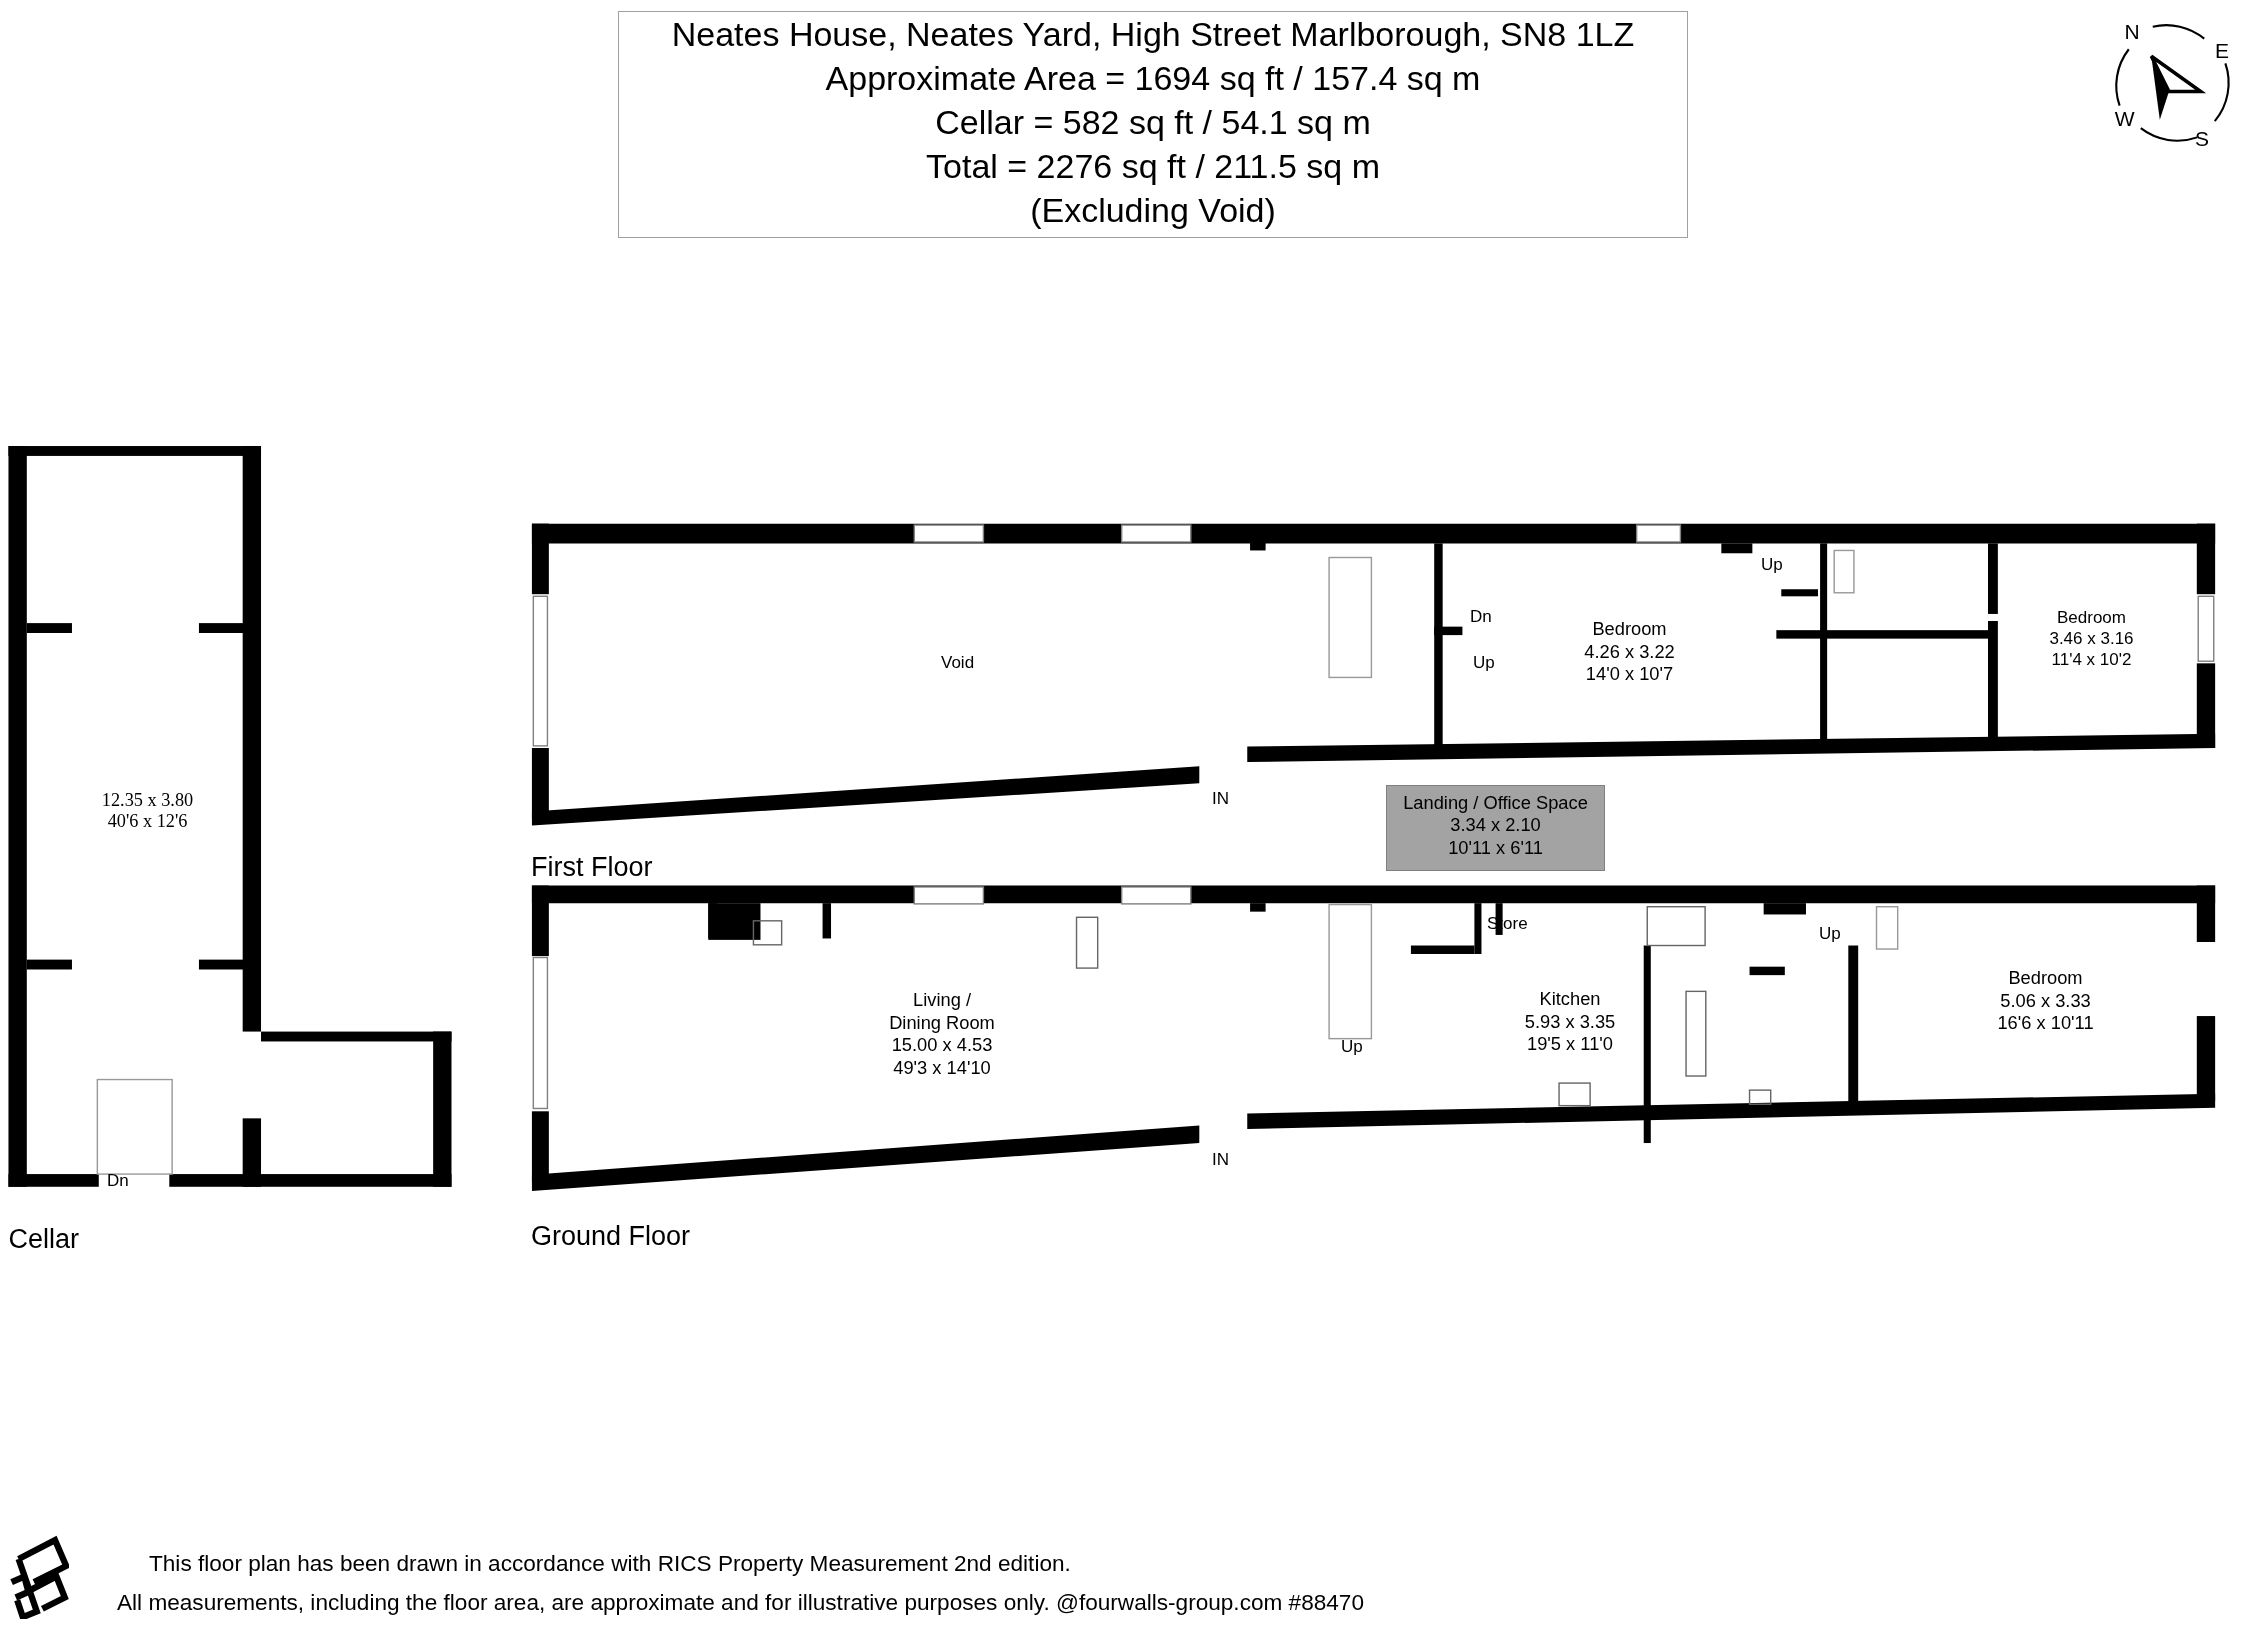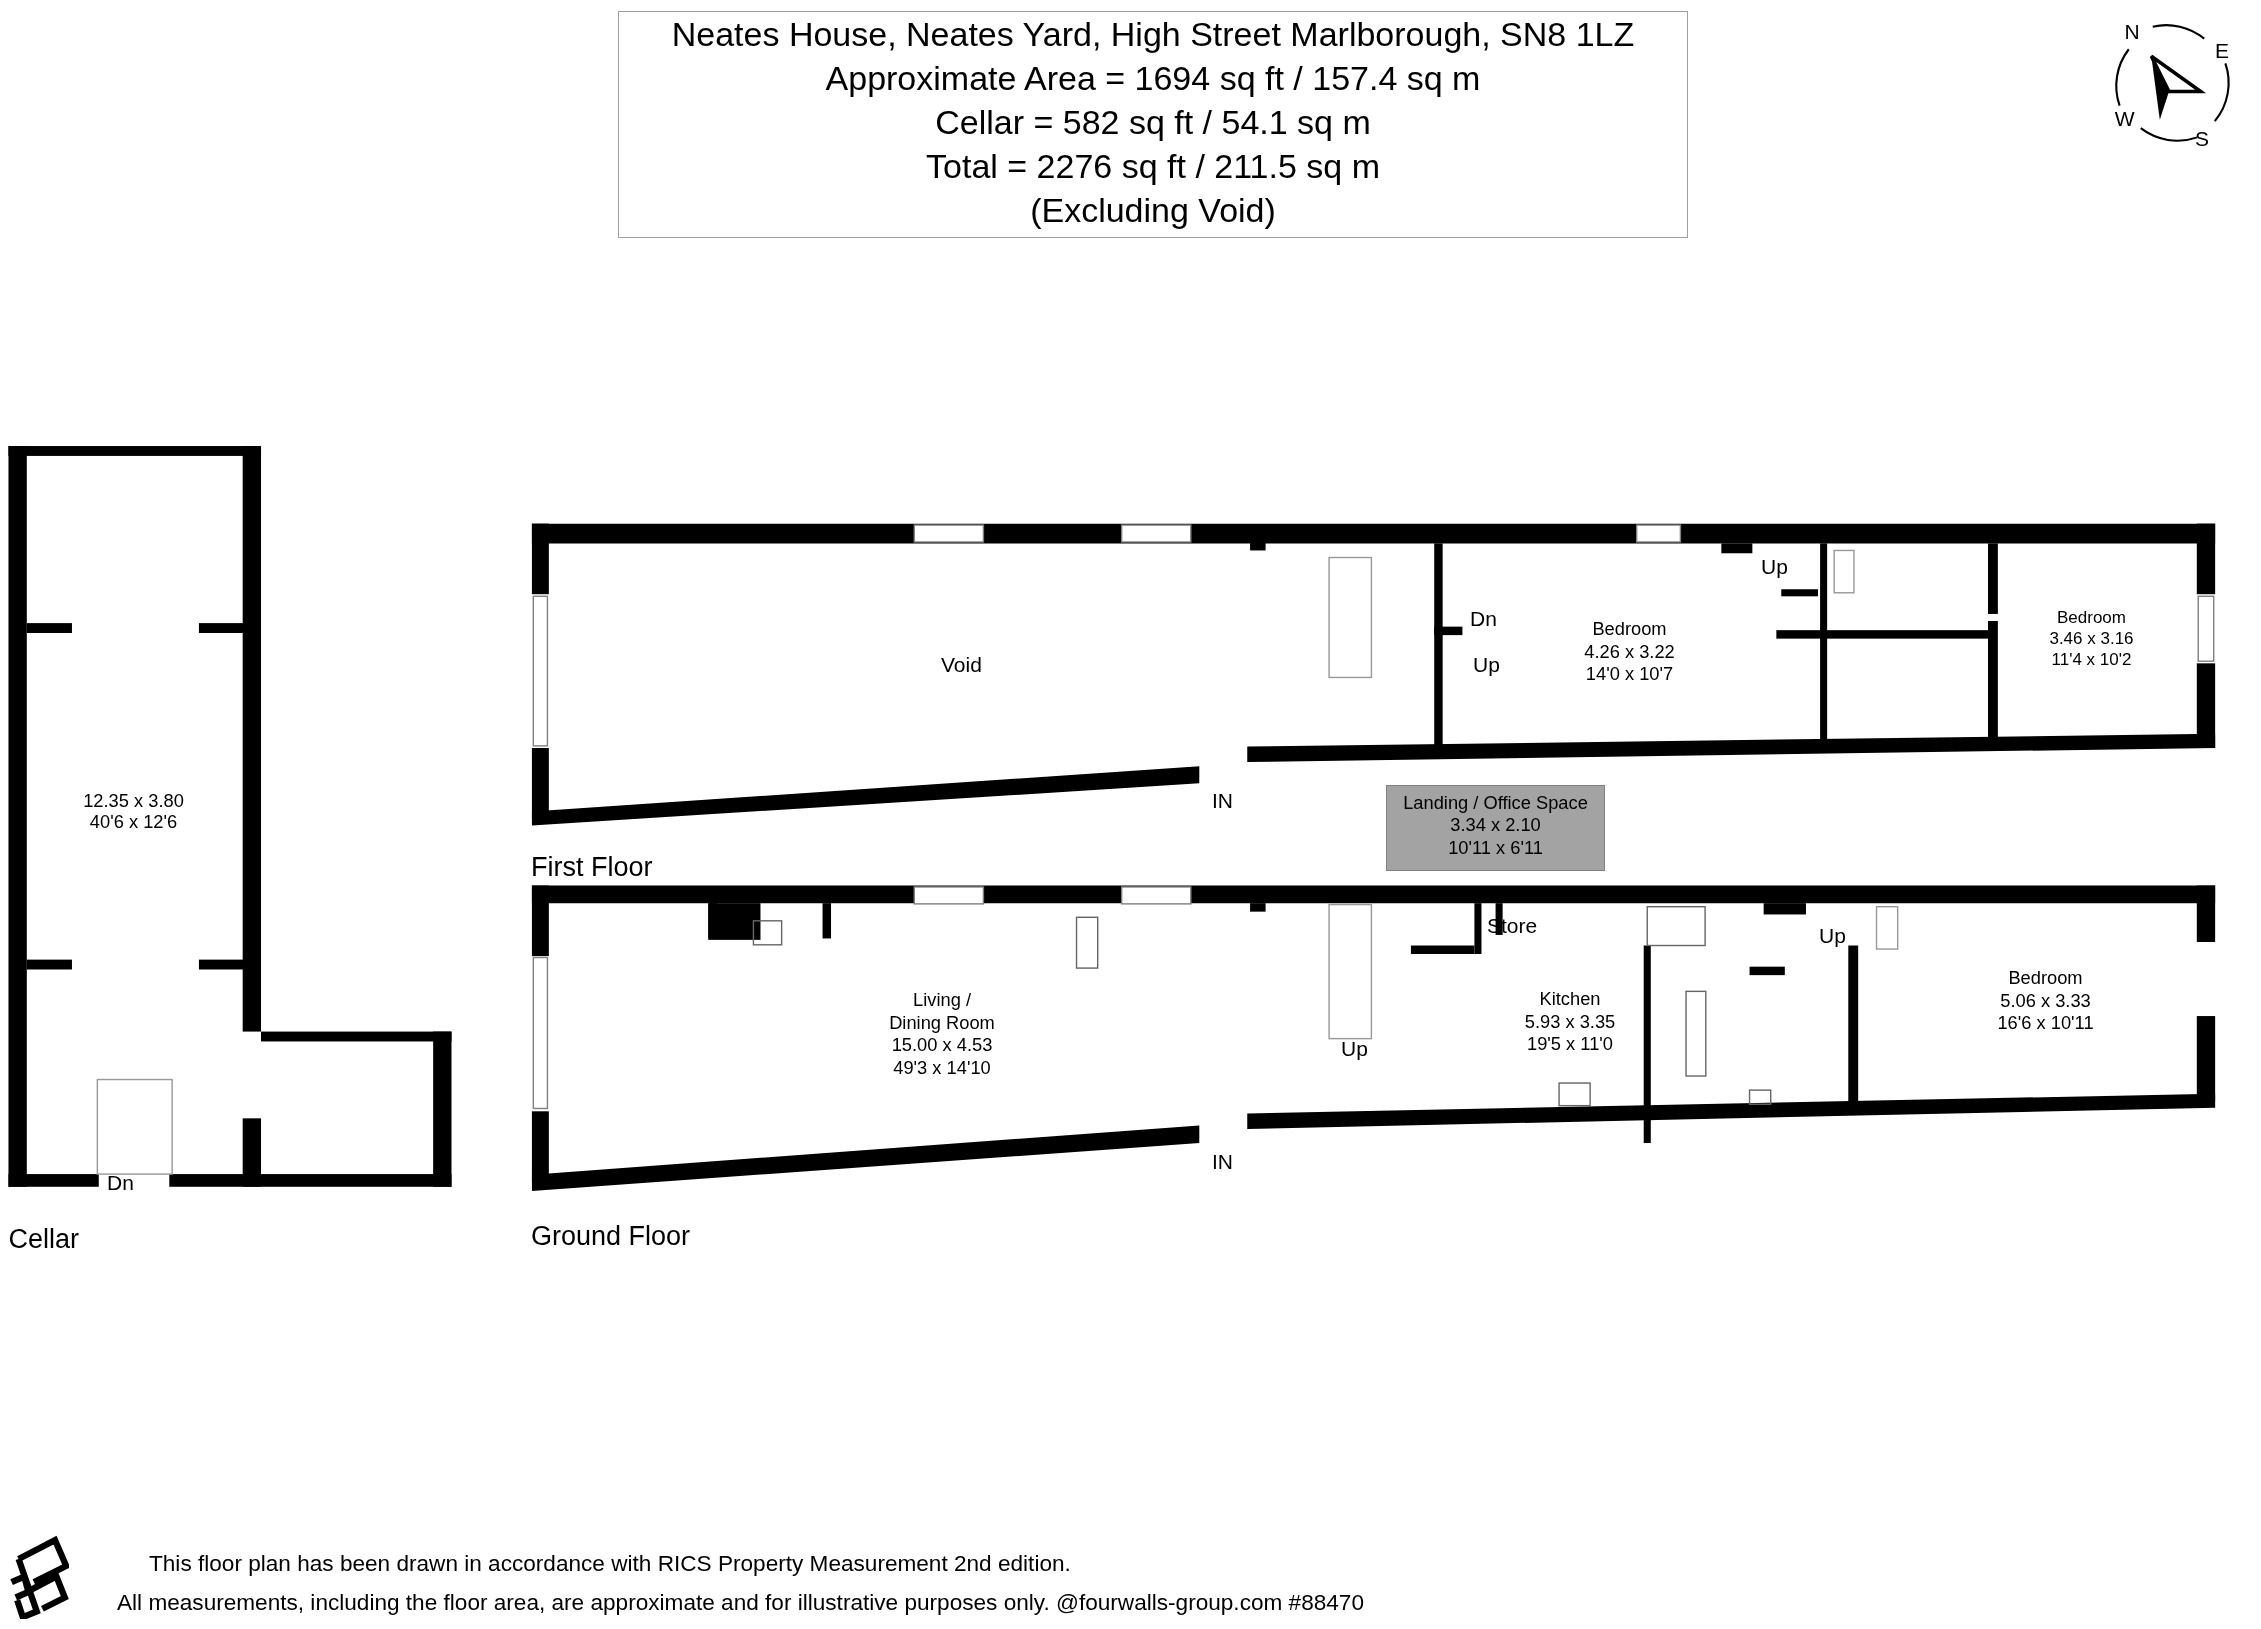--- a/index.html
+++ b/index.html
@@ -5,21 +5,21 @@
   html, body { margin:0; padding:0; background:#ffffff; }
   body { width:2261px; height:1630px; position:relative; overflow:hidden;
          font-family:"Liberation Sans", sans-serif; color:#000; }
   .header-box { position:absolute; left:618px; top:11.3px; width:1070px; height:227px;
                 border:1.4px solid #a0a0a0; box-sizing:border-box; text-align:center;
                 }
   .header-box div { font-size:34px; line-height:44px; }
   svg.plan { position:absolute; left:0; top:0; }
   .lbl { position:absolute; text-align:center; white-space:nowrap; font-size:17px; line-height:21px; }
   .floor-title { position:absolute; font-size:27px; }
-  .small { position:absolute; font-size:21px; }
+  .small { position:absolute; font-size:17px; }
   .landing-box { position:absolute; left:1386px; top:785px; width:219px; height:86px;
                  border:1.4px solid #808080; box-sizing:border-box; text-align:center;
                  font-size:18.3px; line-height:22.6px; padding-top:5.6px; background:#a3a3a3; }
   .footer { position:absolute; left:117px; font-size:22.6px; }
   .compass-letter { position:absolute; font-size:21px; }
 </style>
 </head>
 <body>
 
 <div class="header-box">
@@ -126,21 +126,21 @@
   <g fill="none" stroke="#666" stroke-width="2">
     <rect x="1068" y="1305" width="40" height="34"></rect>
     <rect x="1526" y="1300" width="30" height="72"></rect>
     <rect x="2390" y="1405" width="28" height="120"></rect>
     <rect x="2480" y="1545" width="30" height="20"></rect>
     <rect x="2210" y="1535" width="44" height="32"></rect>
     <rect x="2335" y="1285" width="82" height="55"></rect>
   </g>
 </svg>
 
-<div class="lbl" style="left:49px;top:790px;width:169px;font-size:18.3px;">
+<div class="lbl" style="left:63px;top:790px;width:169px;font-size:18.3px;font-family:Liberation Serif, serif;">
   <div>12.35 x 3.80</div>
   <div>40'6 x 12'6</div>
 </div>
 <div class="small" style="left:107px;top:1171px;">Dn</div>
 <div class="floor-title" style="left:8.5px;top:1224px;">Cellar</div>
 
 <div class="small" style="left:941px;top:653px;">Void</div>
 <div class="small" style="left:1212px;top:789px;">IN</div>
 <div class="small" style="left:1470px;top:607px;">Dn</div>
 <div class="small" style="left:1473px;top:653px;">Up</div>

